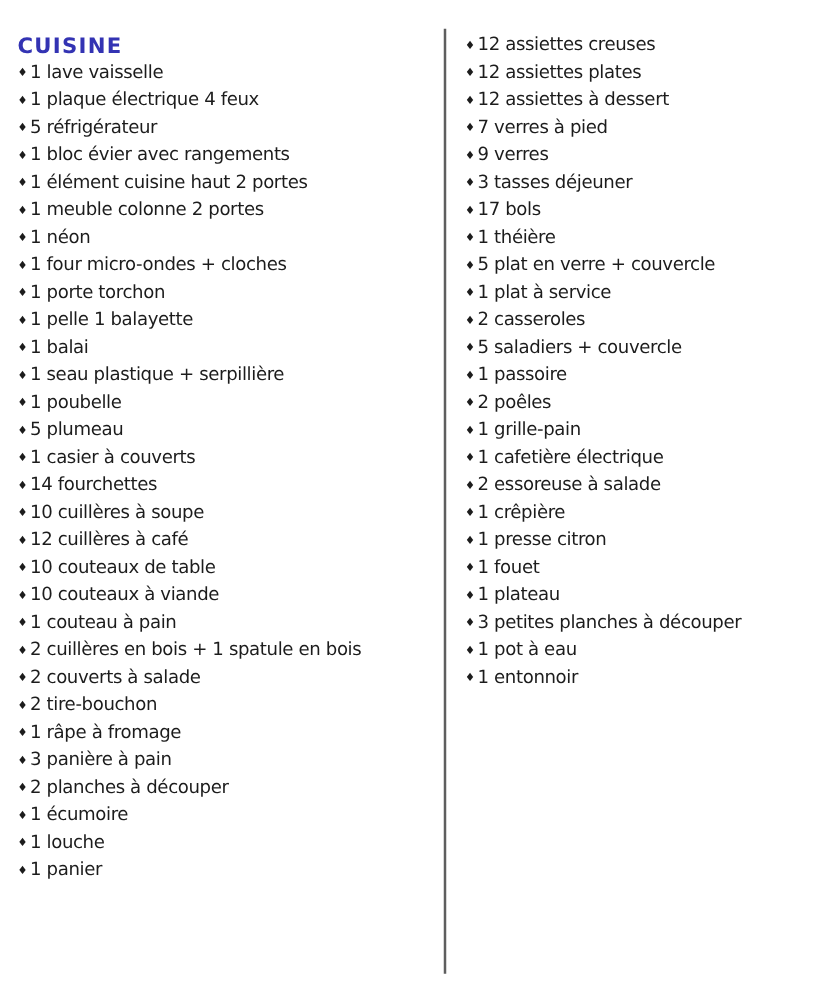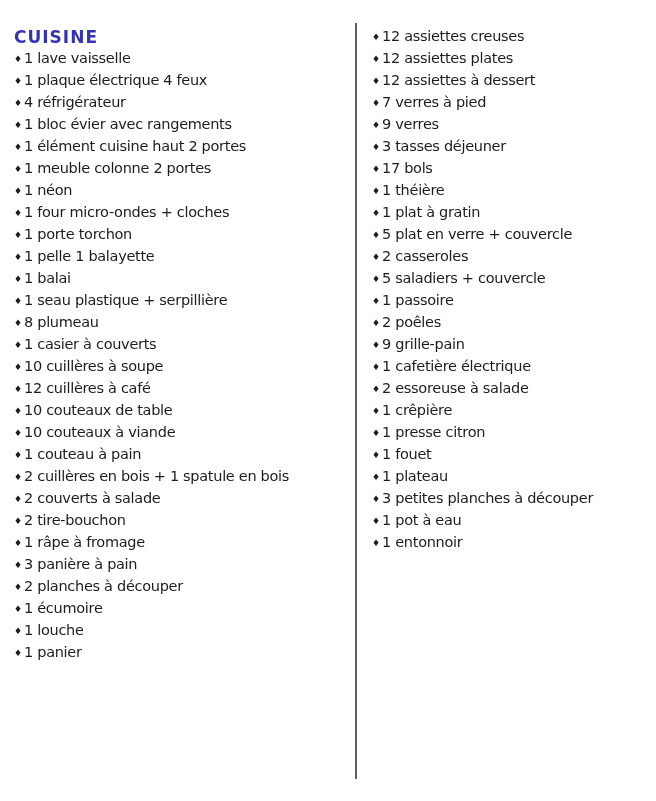--- a/index.html
+++ b/index.html
@@ -65,32 +65,34 @@
 
 <div class="page">
 
   <div class="divider"></div>
 
   <div class="col col-left">
     <h1 class="doc-title">CUISINE</h1>
     <ul class="inv-list">
       <li><span class="bullet">♦</span><span>1 lave vaisselle</span></li>
       <li><span class="bullet">♦</span><span>1 plaque électrique 4 feux</span></li>
-      <li><span class="bullet">♦</span><span>4 réfrigérateur</span></li>
+      <li><span class="bullet">♦</span><span>5 réfrigérateur</span></li>
       <li><span class="bullet">♦</span><span>1 bloc évier avec rangements</span></li>
       <li><span class="bullet">♦</span><span>1 élément cuisine haut 2 portes</span></li>
       <li><span class="bullet">♦</span><span>1 meuble colonne 2 portes</span></li>
       <li><span class="bullet">♦</span><span>1 néon</span></li>
       <li><span class="bullet">♦</span><span>1 four micro-ondes + cloches</span></li>
       <li><span class="bullet">♦</span><span>1 porte torchon</span></li>
       <li><span class="bullet">♦</span><span>1 pelle 1 balayette</span></li>
       <li><span class="bullet">♦</span><span>1 balai</span></li>
       <li><span class="bullet">♦</span><span>1 seau plastique + serpillière</span></li>
-      <li><span class="bullet">♦</span><span>8 plumeau</span></li>
+      <li><span class="bullet">♦</span><span>1 poubelle</span></li>
+      <li><span class="bullet">♦</span><span>5 plumeau</span></li>
       <li><span class="bullet">♦</span><span>1 casier à couverts</span></li>
+      <li><span class="bullet">♦</span><span>14 fourchettes</span></li>
       <li><span class="bullet">♦</span><span>10 cuillères à soupe</span></li>
       <li><span class="bullet">♦</span><span>12 cuillères à café</span></li>
       <li><span class="bullet">♦</span><span>10 couteaux de table</span></li>
       <li><span class="bullet">♦</span><span>10 couteaux à viande</span></li>
       <li><span class="bullet">♦</span><span>1 couteau à pain</span></li>
       <li><span class="bullet">♦</span><span>2 cuillères en bois + 1 spatule en bois</span></li>
       <li><span class="bullet">♦</span><span>2 couverts à salade</span></li>
       <li><span class="bullet">♦</span><span>2 tire-bouchon</span></li>
       <li><span class="bullet">♦</span><span>1 râpe à fromage</span></li>
       <li><span class="bullet">♦</span><span>3 panière à pain</span></li>
@@ -104,27 +106,27 @@
   <div class="col col-right">
     <ul class="inv-list">
       <li><span class="bullet">♦</span><span>12 assiettes creuses</span></li>
       <li><span class="bullet">♦</span><span>12 assiettes plates</span></li>
       <li><span class="bullet">♦</span><span>12 assiettes à dessert</span></li>
       <li><span class="bullet">♦</span><span>7 verres à pied</span></li>
       <li><span class="bullet">♦</span><span>9 verres</span></li>
       <li><span class="bullet">♦</span><span>3 tasses déjeuner</span></li>
       <li><span class="bullet">♦</span><span>17 bols</span></li>
       <li><span class="bullet">♦</span><span>1 théière</span></li>
-      <li><span class="bullet">♦</span><span>1 plat à gratin</span></li>
       <li><span class="bullet">♦</span><span>5 plat en verre + couvercle</span></li>
+      <li><span class="bullet">♦</span><span>1 plat à service</span></li>
       <li><span class="bullet">♦</span><span>2 casseroles</span></li>
       <li><span class="bullet">♦</span><span>5 saladiers + couvercle</span></li>
       <li><span class="bullet">♦</span><span>1 passoire</span></li>
       <li><span class="bullet">♦</span><span>2 poêles</span></li>
-      <li><span class="bullet">♦</span><span>9 grille-pain</span></li>
+      <li><span class="bullet">♦</span><span>1 grille-pain</span></li>
       <li><span class="bullet">♦</span><span>1 cafetière électrique</span></li>
       <li><span class="bullet">♦</span><span>2 essoreuse à salade</span></li>
       <li><span class="bullet">♦</span><span>1 crêpière</span></li>
       <li><span class="bullet">♦</span><span>1 presse citron</span></li>
       <li><span class="bullet">♦</span><span>1 fouet</span></li>
       <li><span class="bullet">♦</span><span>1 plateau</span></li>
       <li><span class="bullet">♦</span><span>3 petites planches à découper</span></li>
       <li><span class="bullet">♦</span><span>1 pot à eau</span></li>
       <li><span class="bullet">♦</span><span>1 entonnoir</span></li>
     </ul>

